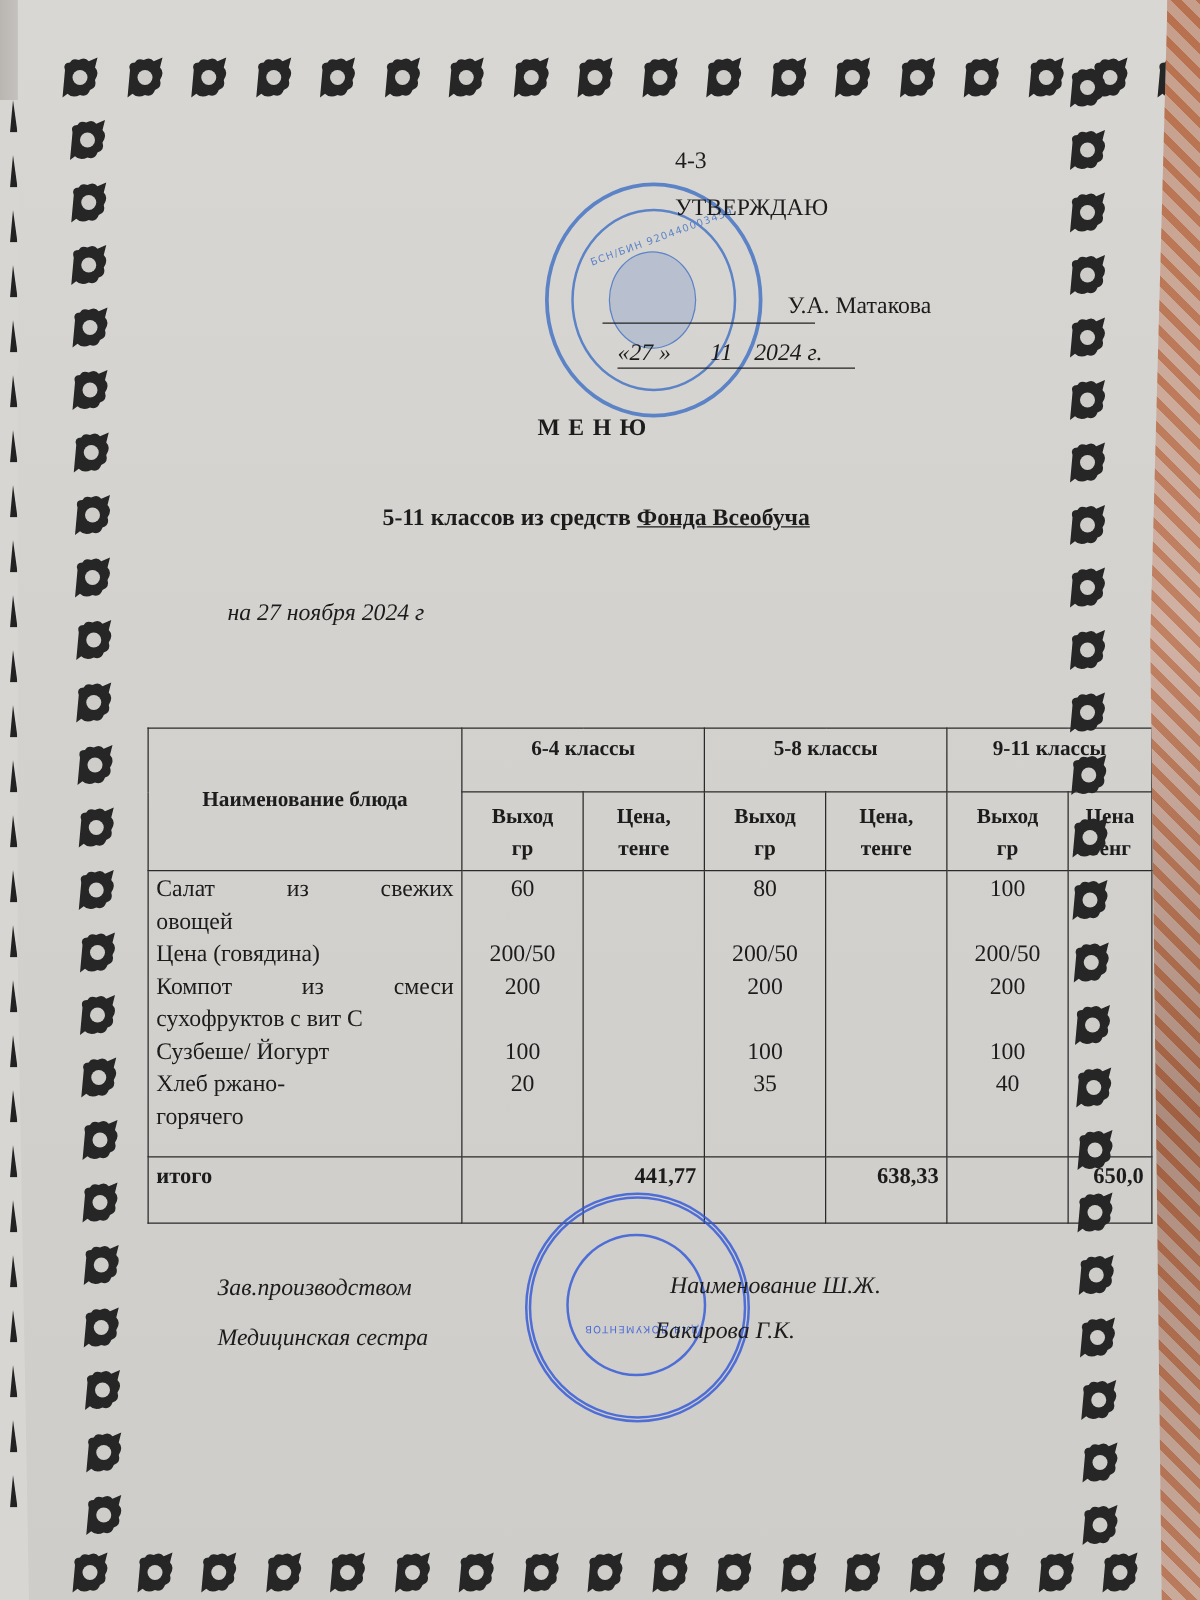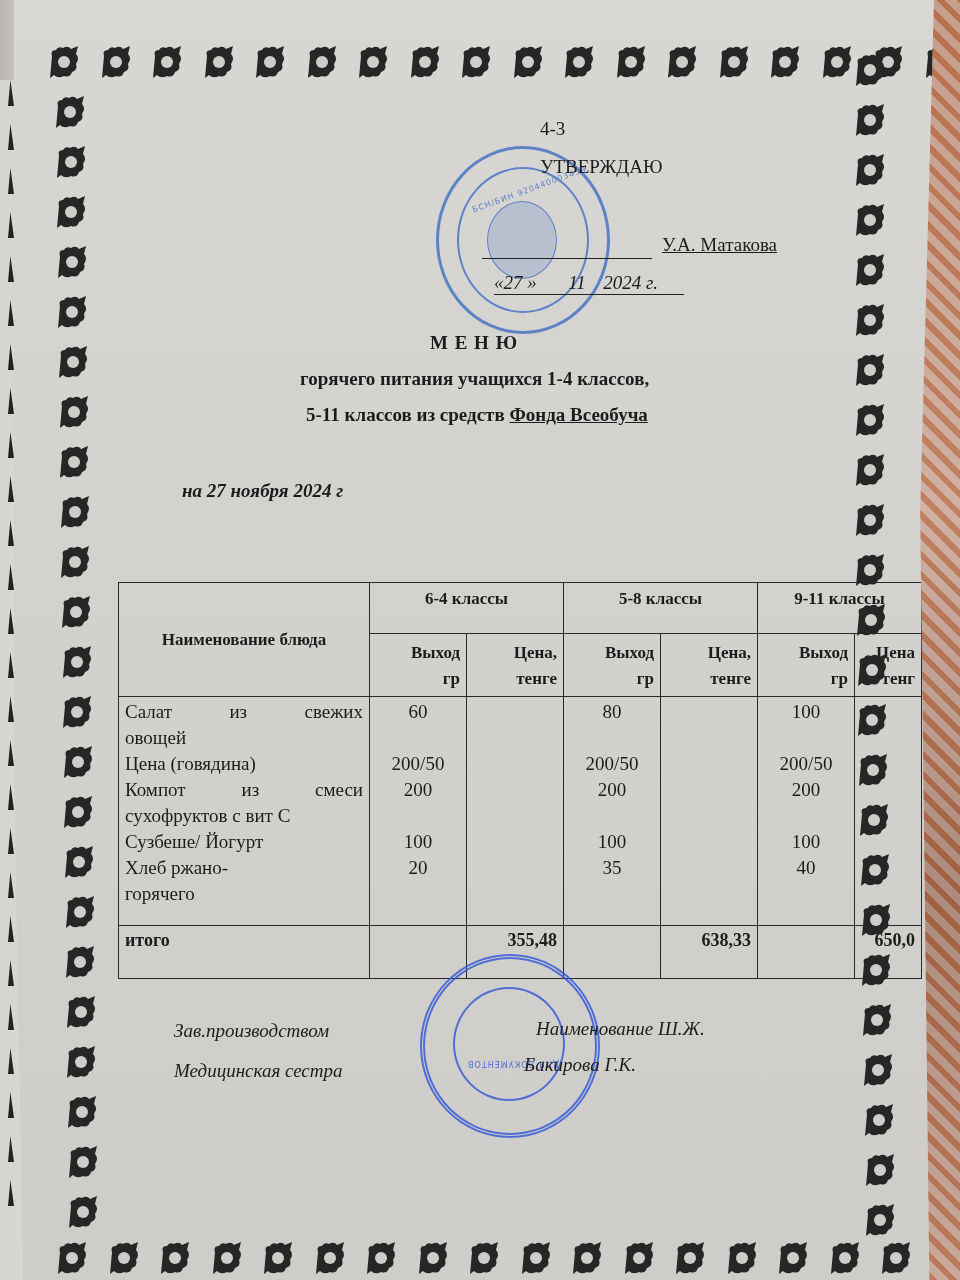--- a/index.html
+++ b/index.html
@@ -53,21 +53,21 @@
   
   .menu-table {
     position:absolute; left:118px; top:582px; border-collapse:collapse;
     font-family:"Liberation Serif", serif; font-size:19px;
   }
   .menu-table td, .menu-table th {
     border:1px solid #2a2a2a; padding:0; vertical-align:top;
   }
   .menu-table th { font-weight:bold; font-size:17px; }
   .grp-hdr { height:44px; text-align:center; vertical-align:top !important; padding-top:6px !important; }
-  .sub-hdr { height:56px; text-align:right; padding:6px 6px 0 6px !important; line-height:26px; }
+  .sub-hdr { height:56px; text-align:center; padding:6px 6px 0 6px !important; line-height:26px; }
   .name-hdr { width:250px; text-align:center; vertical-align:middle !important; }
   .col-out { width:84px; }
   .col-price { width:84px; }
   .items-cell { padding:2px 6px 0 6px !important; line-height:26px; height:226px; }
   .dish-line { display:block; text-align:justify; text-align-last:justify; }
   .dish-line.left { text-align-last:left; }
   .num-cell { text-align:center; line-height:26px; padding-top:2px !important; }
   .num-cell span { display:block; height:26px; }
   .total-row td { height:44px; font-weight:bold; font-size:18px; }
   .total-label { padding:4px 6px !important; }
@@ -111,36 +111,35 @@
   <div class="abs p18" style="left:526px;top:118px;">4-3</div>
 
   <div class="stamp" style="left:422px;top:146px;width:168px;height:182px;">
     <div class="inner" style="left:18px;top:18px;width:128px;height:142px;"></div>
     <div class="inner" style="left:48px;top:52px;width:68px;height:76px;background:rgba(62,111,196,.25);border-width:1px;"></div>
     <div class="stamp-text" style="left:30px;top:36px;transform:rotate(-20deg);">БСН/БИН 920440003459</div>
   </div>
 
   <div class="abs p18" style="left:526px;top:156px;">УТВЕРЖДАЮ</div>
   <div class="abs" style="left:468px;top:258px;width:170px;border-bottom:1px solid #222;"></div>
-  <div class="abs p18" style="left:648px;top:234px;text-decoration:underline;">У.А. Матакова</div>
+  <div class="abs p18" style="left:616px;top:234px;">У.А. Матакова</div>
   <div class="abs p18 ital" style="left:480px;top:272px;border-bottom:1px solid #222;width:190px;">
     <span>«27  »</span>
     <span style="display:inline-block;width:22px;"></span>
     <span>11</span>
     <span style="display:inline-block;width:8px;"></span>
     <span>2024   г.</span>
   </div>
 
   <div class="abs p18 bold" style="left:416px;top:332px;letter-spacing:1px;">М Е Н Ю</div>
-  <div class="abs p18 bold" style="left:286px;top:368px;">горячего питания учащихся 1-4 классов,</div>
   <div class="abs p18 bold" style="left:292px;top:404px;">
     <span>5-11 классов из средств </span><span style="text-decoration:underline;">Фонда Всеобуча</span>
   </div>
 
-  <div class="abs p18 bold ital" style="left:168px;top:480px;font-weight:bold;">на 27 ноября 2024 г</div>
+  <div class="abs p18 bold ital" style="left:168px;top:480px;font-weight:normal;">на 27 ноября 2024 г</div>
 
   <table class="menu-table" style="left:104px;">
     <tbody>
         <tr>
       <th class="name-hdr" rowspan="2">Наименование блюда</th>
       <th class="grp-hdr" colspan="2">6-4 классы</th>
       <th class="grp-hdr" colspan="2">5-8 классы</th>
       <th class="grp-hdr" colspan="2">9-11 классы</th>
     </tr>
     <tr>
@@ -189,21 +188,21 @@
             <span>200</span>
             <span></span>
             <span>100</span>
             <span>40</span>
       </td>
       <td></td>
     </tr>
     <tr class="total-row">
       <td class="total-label">итого</td>
       <td></td>
-      <td class="total-val">355,48</td>
+      <td class="total-val">441,77</td>
       <td></td>
       <td class="total-val">638,33</td>
       <td></td>
       <td class="total-val">650,0</td>
     </tr>
   </tbody>
     </table>
 
   <div class="stamp" style="left:406px;top:954px;width:170px;height:174px;border-width:5px;border-style:double;border-color:#2f57d8;">
     <div class="inner" style="left:28px;top:28px;width:108px;height:110px;border-color:#2f57d8;"></div>

